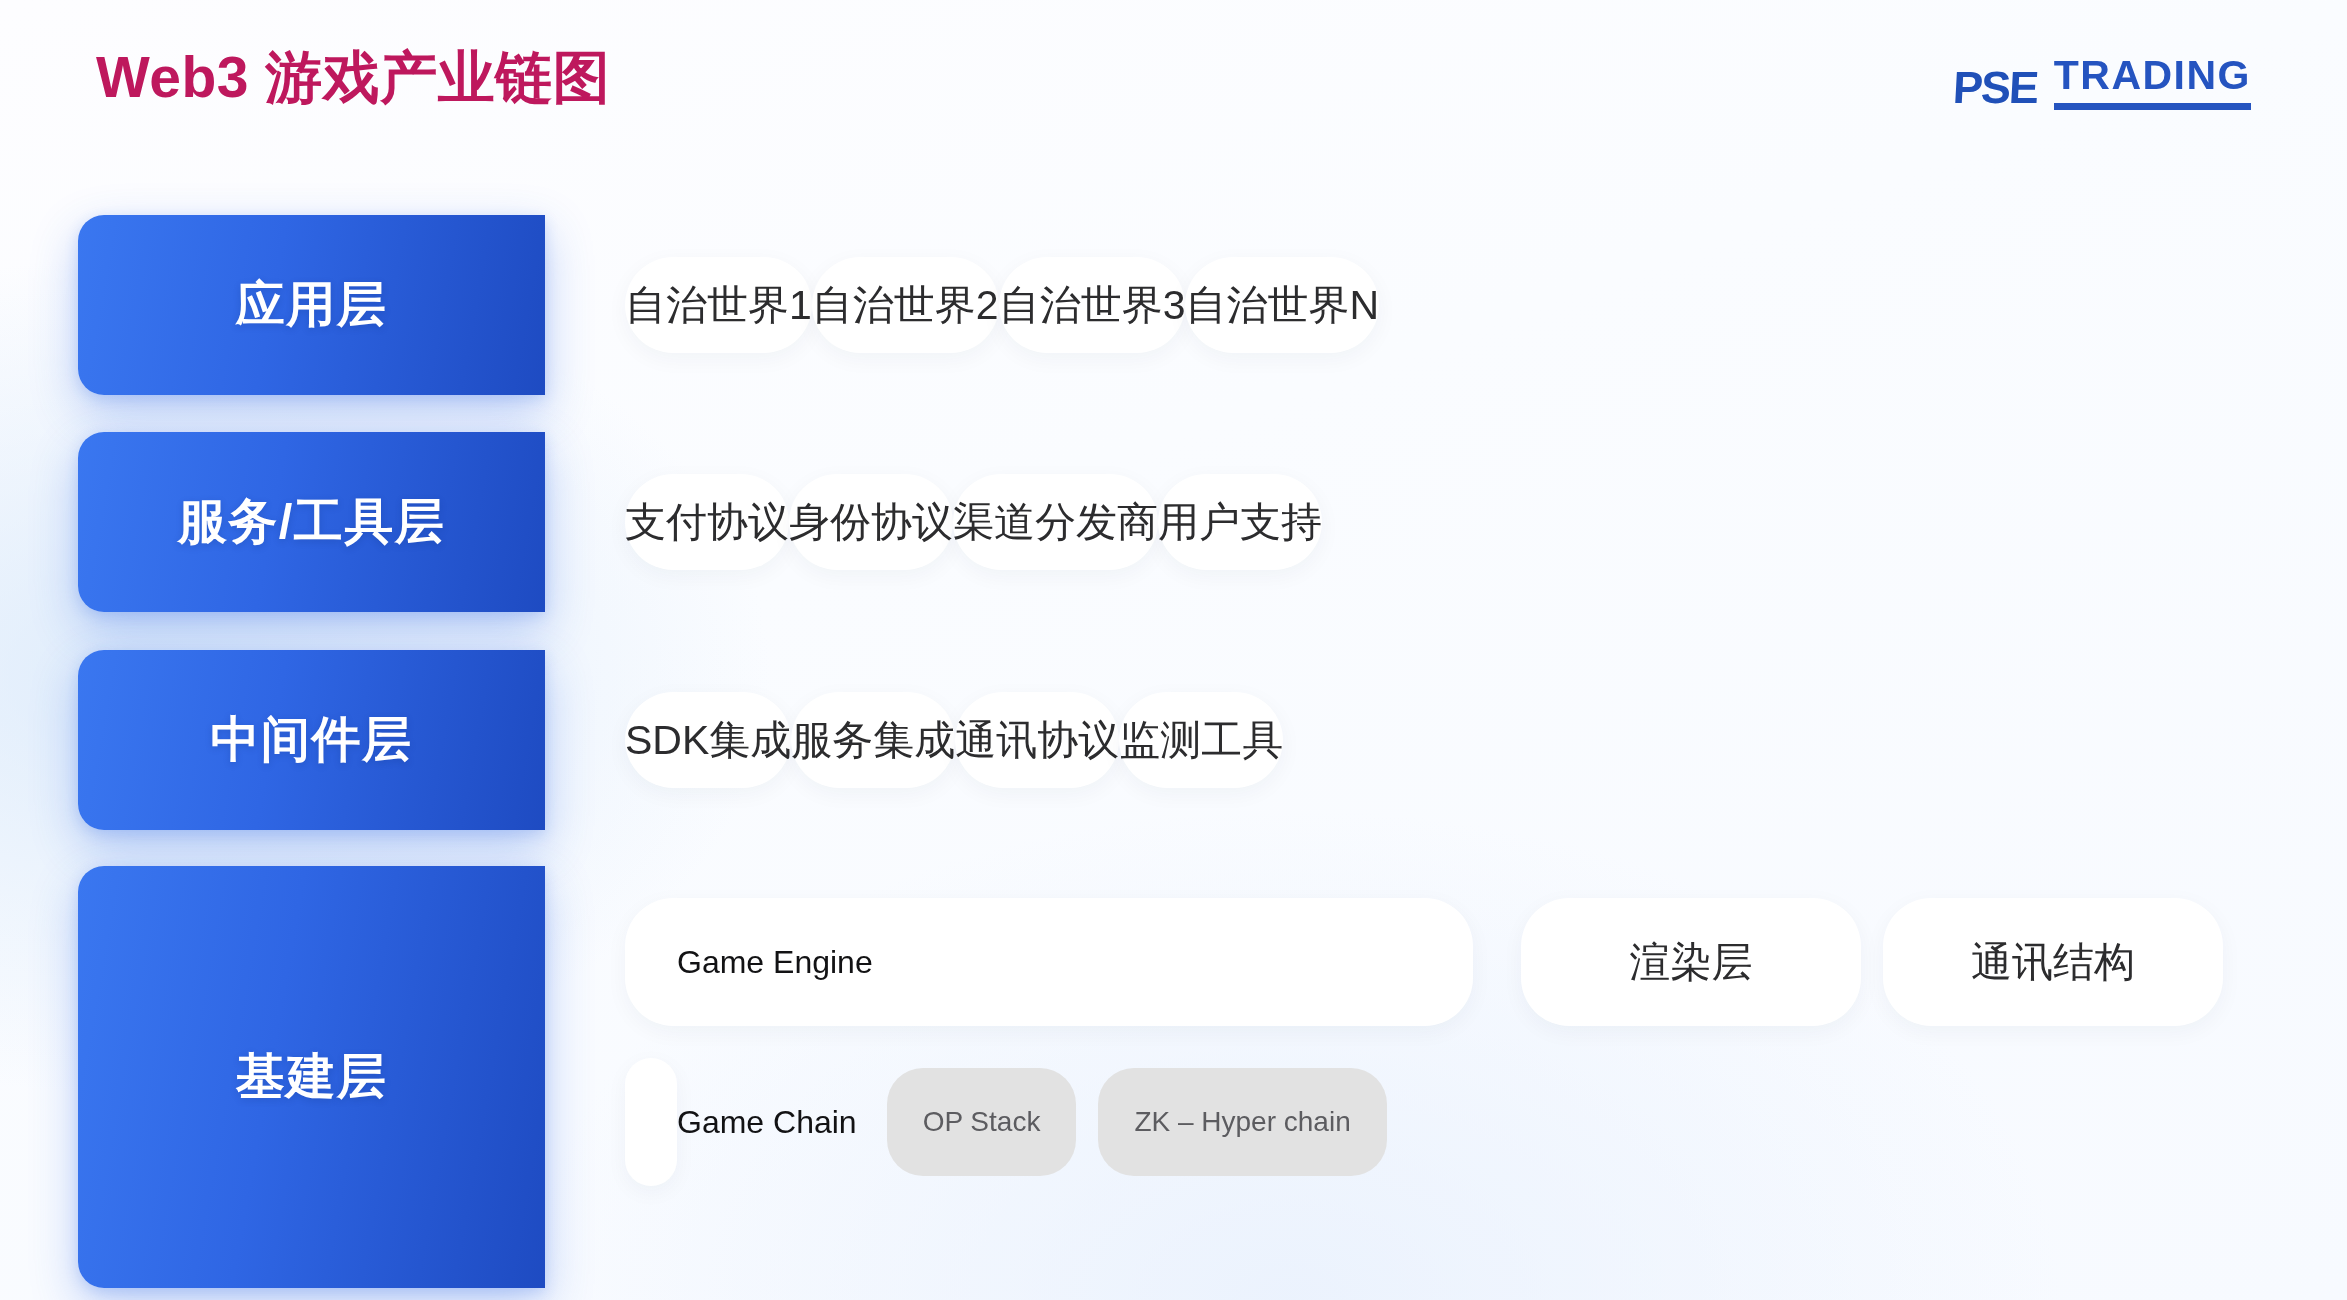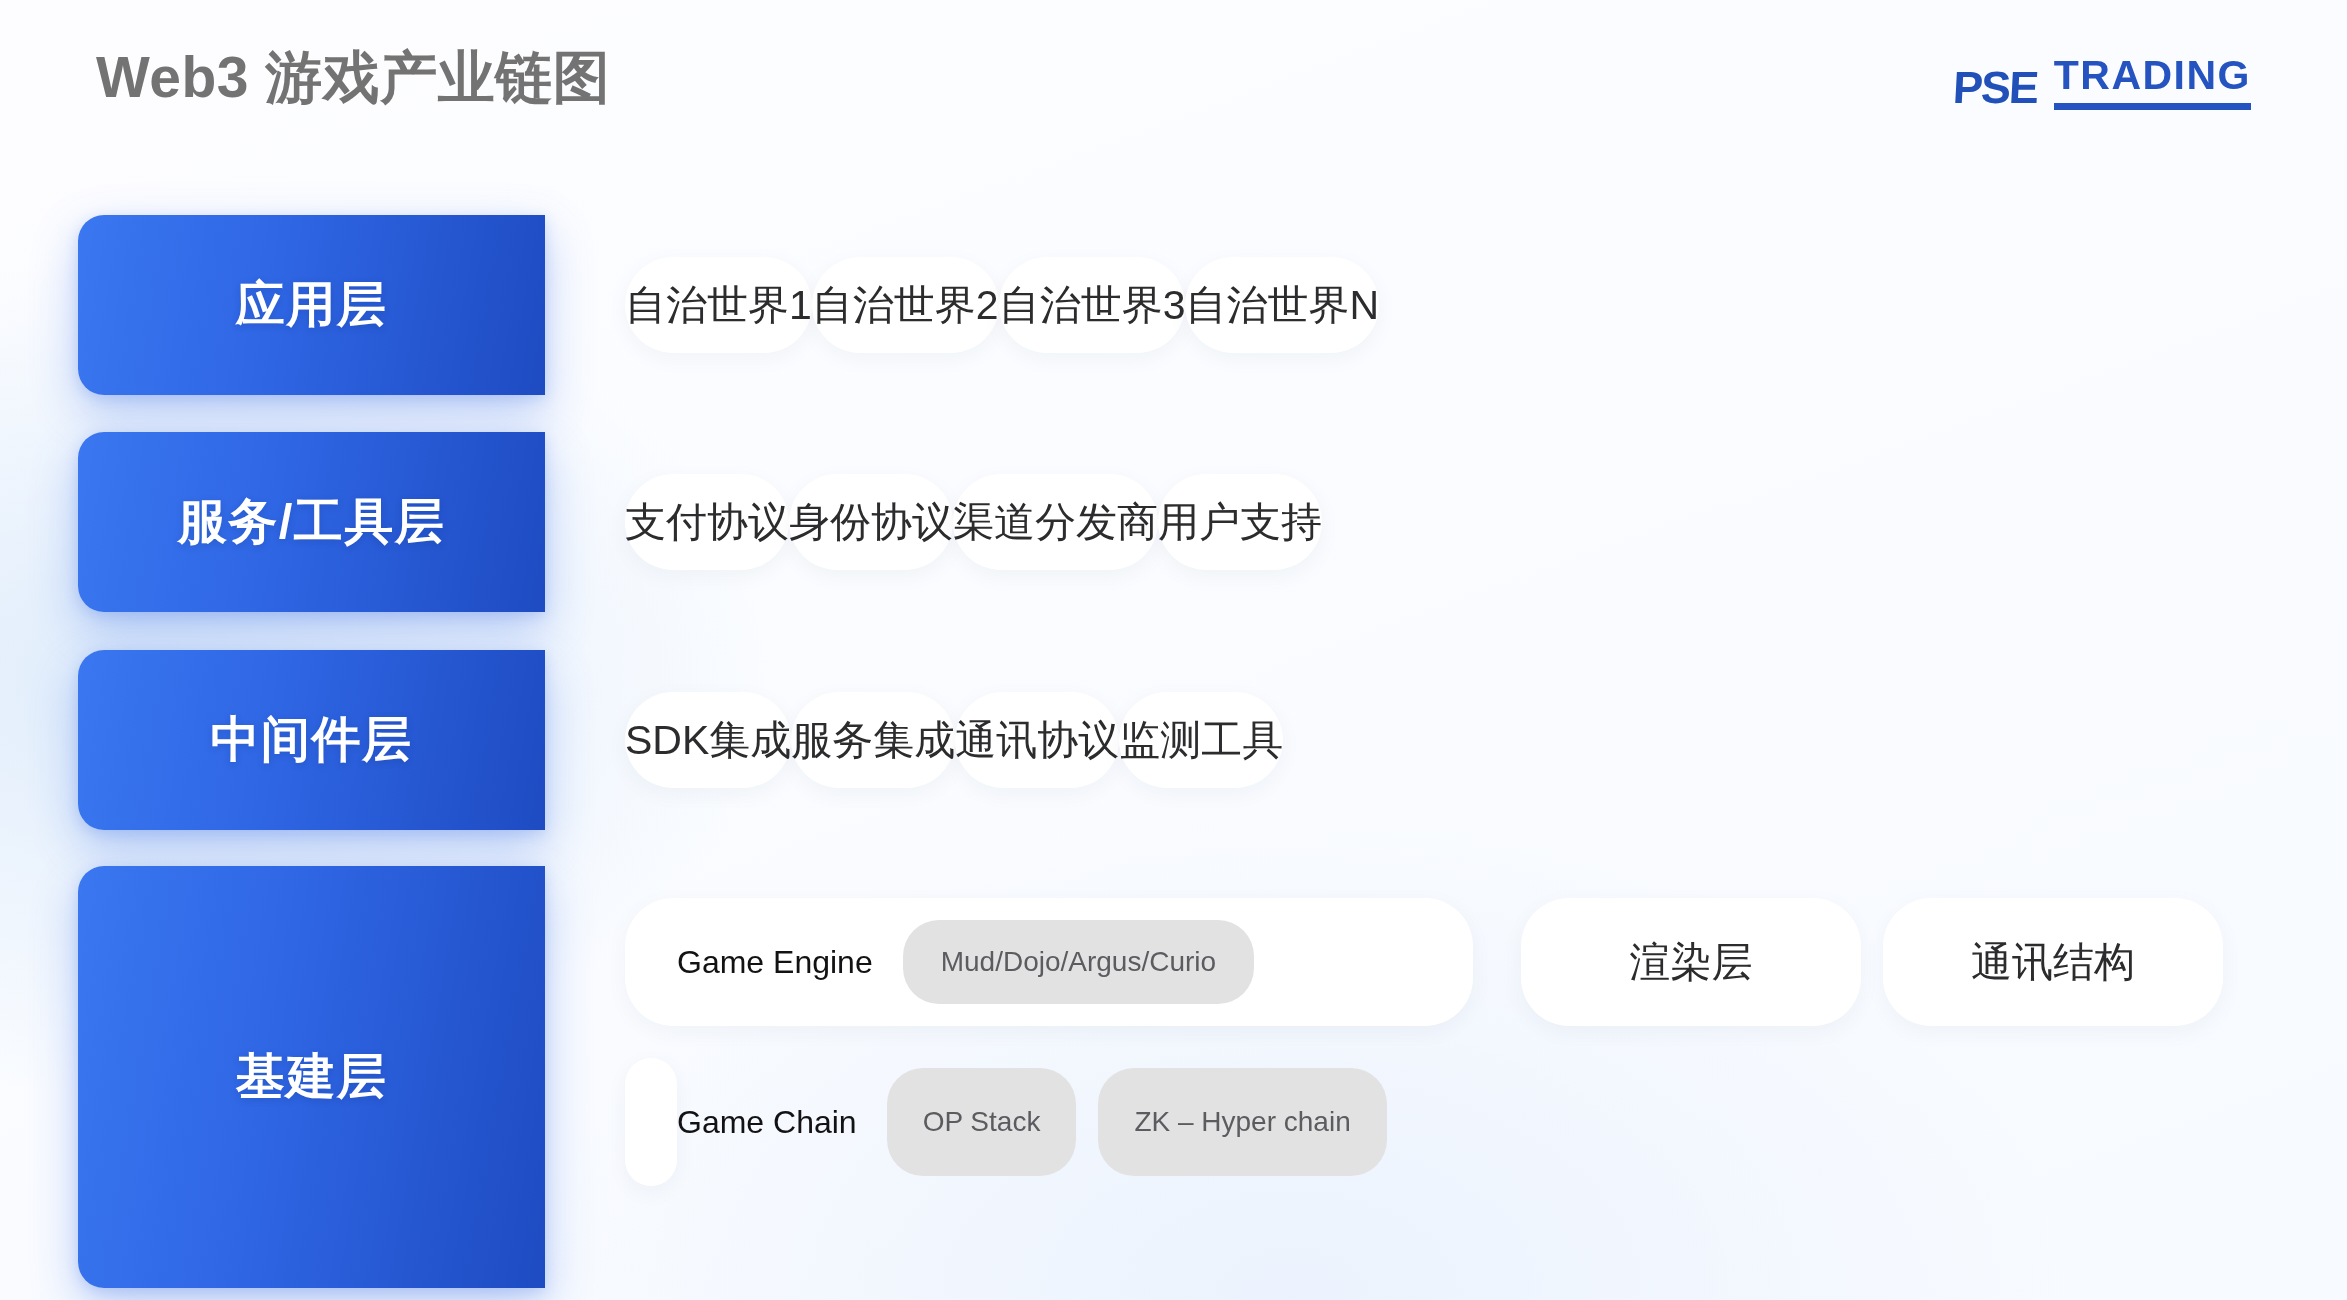--- a/index.html
+++ b/index.html
@@ -15,21 +15,21 @@
     background:
       radial-gradient(ellipse 900px 600px at 6% 52%, rgba(214,231,250,0.75) 0%, rgba(214,231,250,0.0) 70%),
       radial-gradient(ellipse 1100px 700px at 55% 100%, rgba(233,241,253,0.85) 0%, rgba(233,241,253,0) 70%),
       linear-gradient(160deg,#fdfdff 0%,#fafcff 40%,#f7faff 100%);
   }
 
   
   .header { position:absolute; top:0; left:0; right:0; height:150px; }
   .title {
     position:absolute; left:96px; top:40px;
-    font-size:57px; font-weight:bold; color:#737373;
+    font-size:57px; font-weight:bold; color:#be185d;
     letter-spacing:0.5px; white-space:nowrap;
   }
   .logo {
     position:absolute; right:96px; top:55px;
     display:flex; align-items:flex-end; gap:17px;
   }
   .logo-pse {
     font-size:45px; font-weight:bold; color:#2050b8;
     letter-spacing:-2px; line-height:1; font-style:normal;
     transform:skewX(-3deg);
@@ -172,21 +172,20 @@
 
   <div class="row r4">
     <div class="band"></div>
     <div class="layer-label">
       <span>基建层</span>
     </div>
 
     <div class="sub-row-a">
       <div class="card wide engine-card">
         <span class="card-title">Game Engine</span>
-        <span class="chip engine-chip">Mud/Dojo/Argus/Curio</span>
       </div>
       <div class="card render-card">渲染层</div>
       <div class="card comm-card">通讯结构</div>
     </div>
 
     <div class="sub-row-b">
       <div class="card wide chain-card">
         <span class="card-title">Game Chain</span>
         <span class="chain-chips">
           <span class="chip chain-chip">OP Stack</span>

